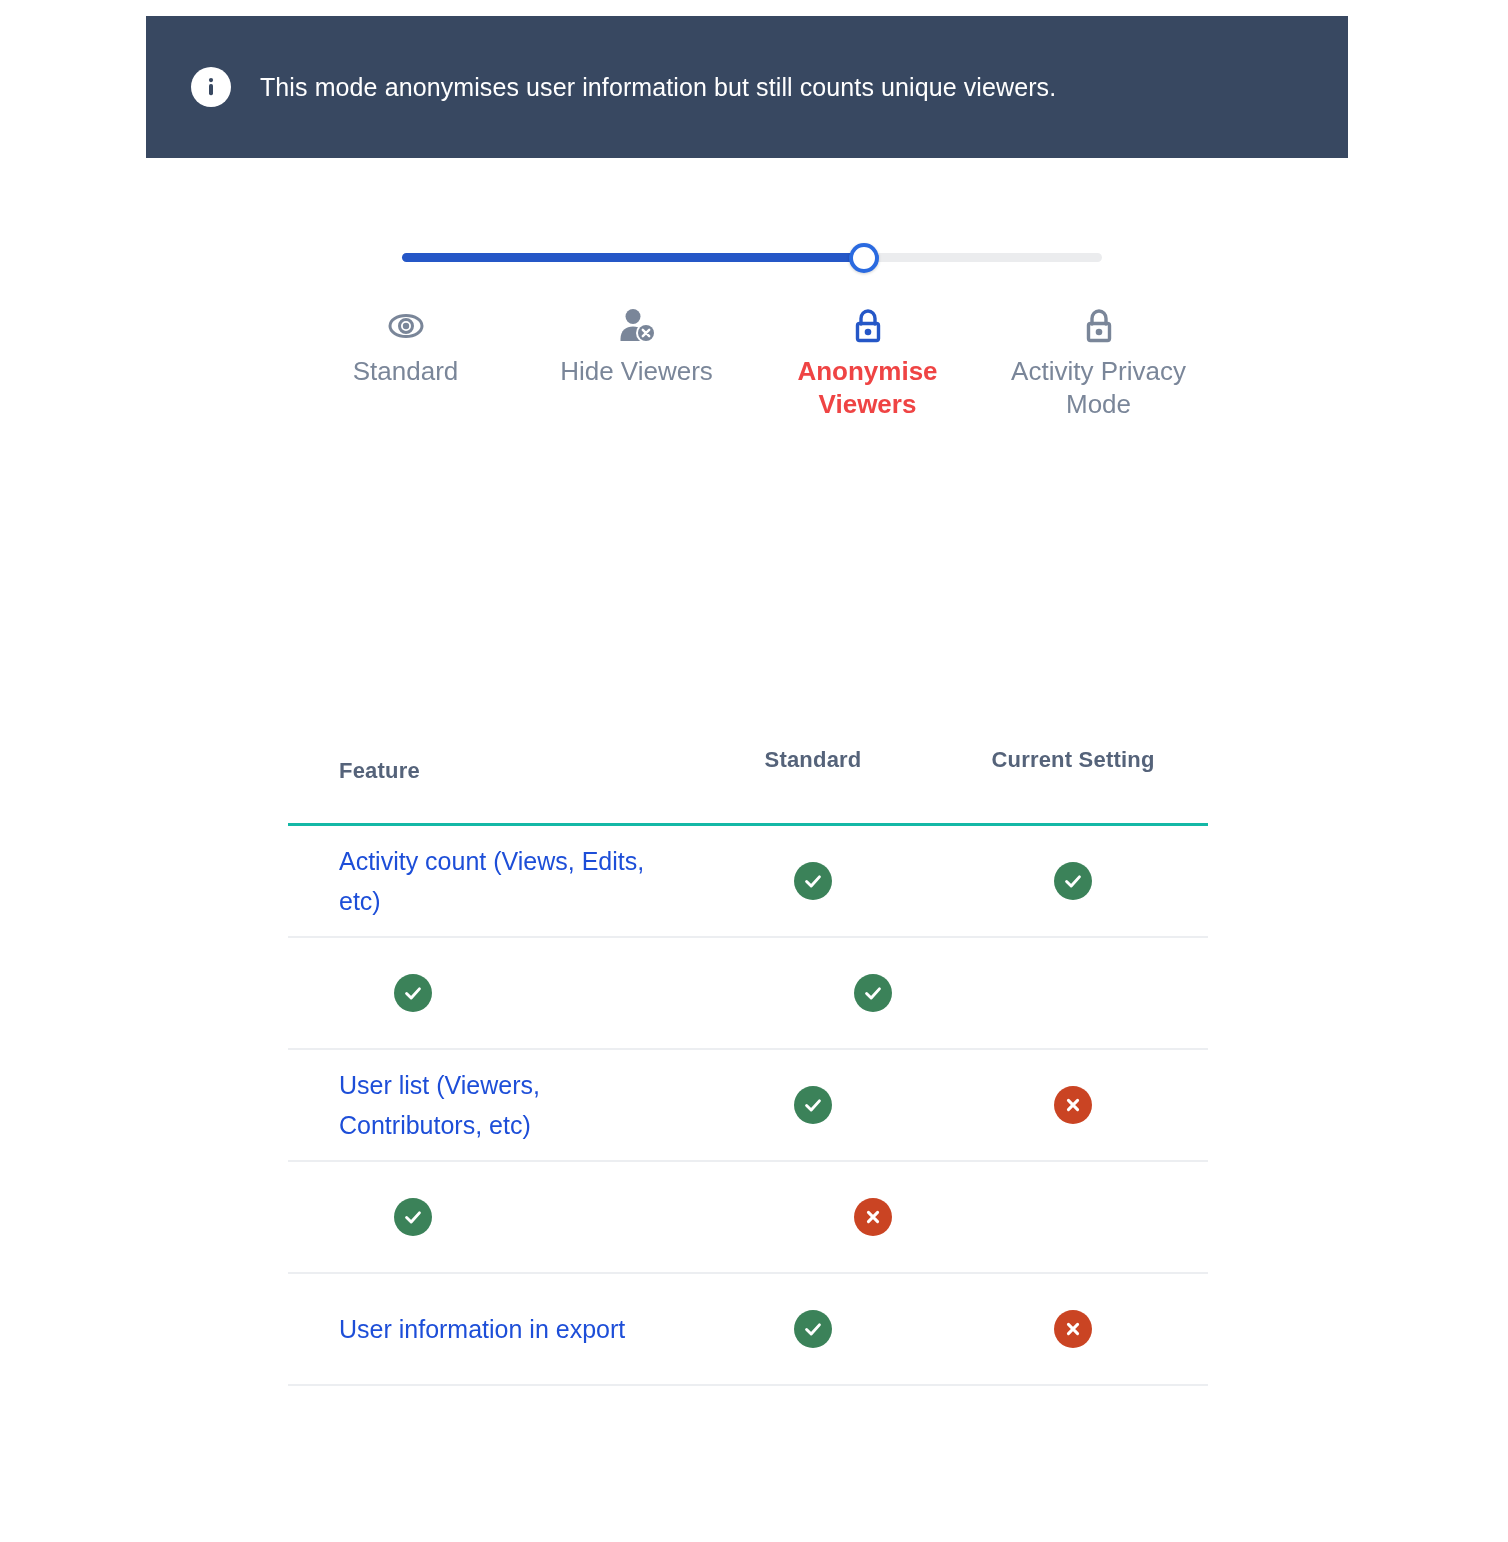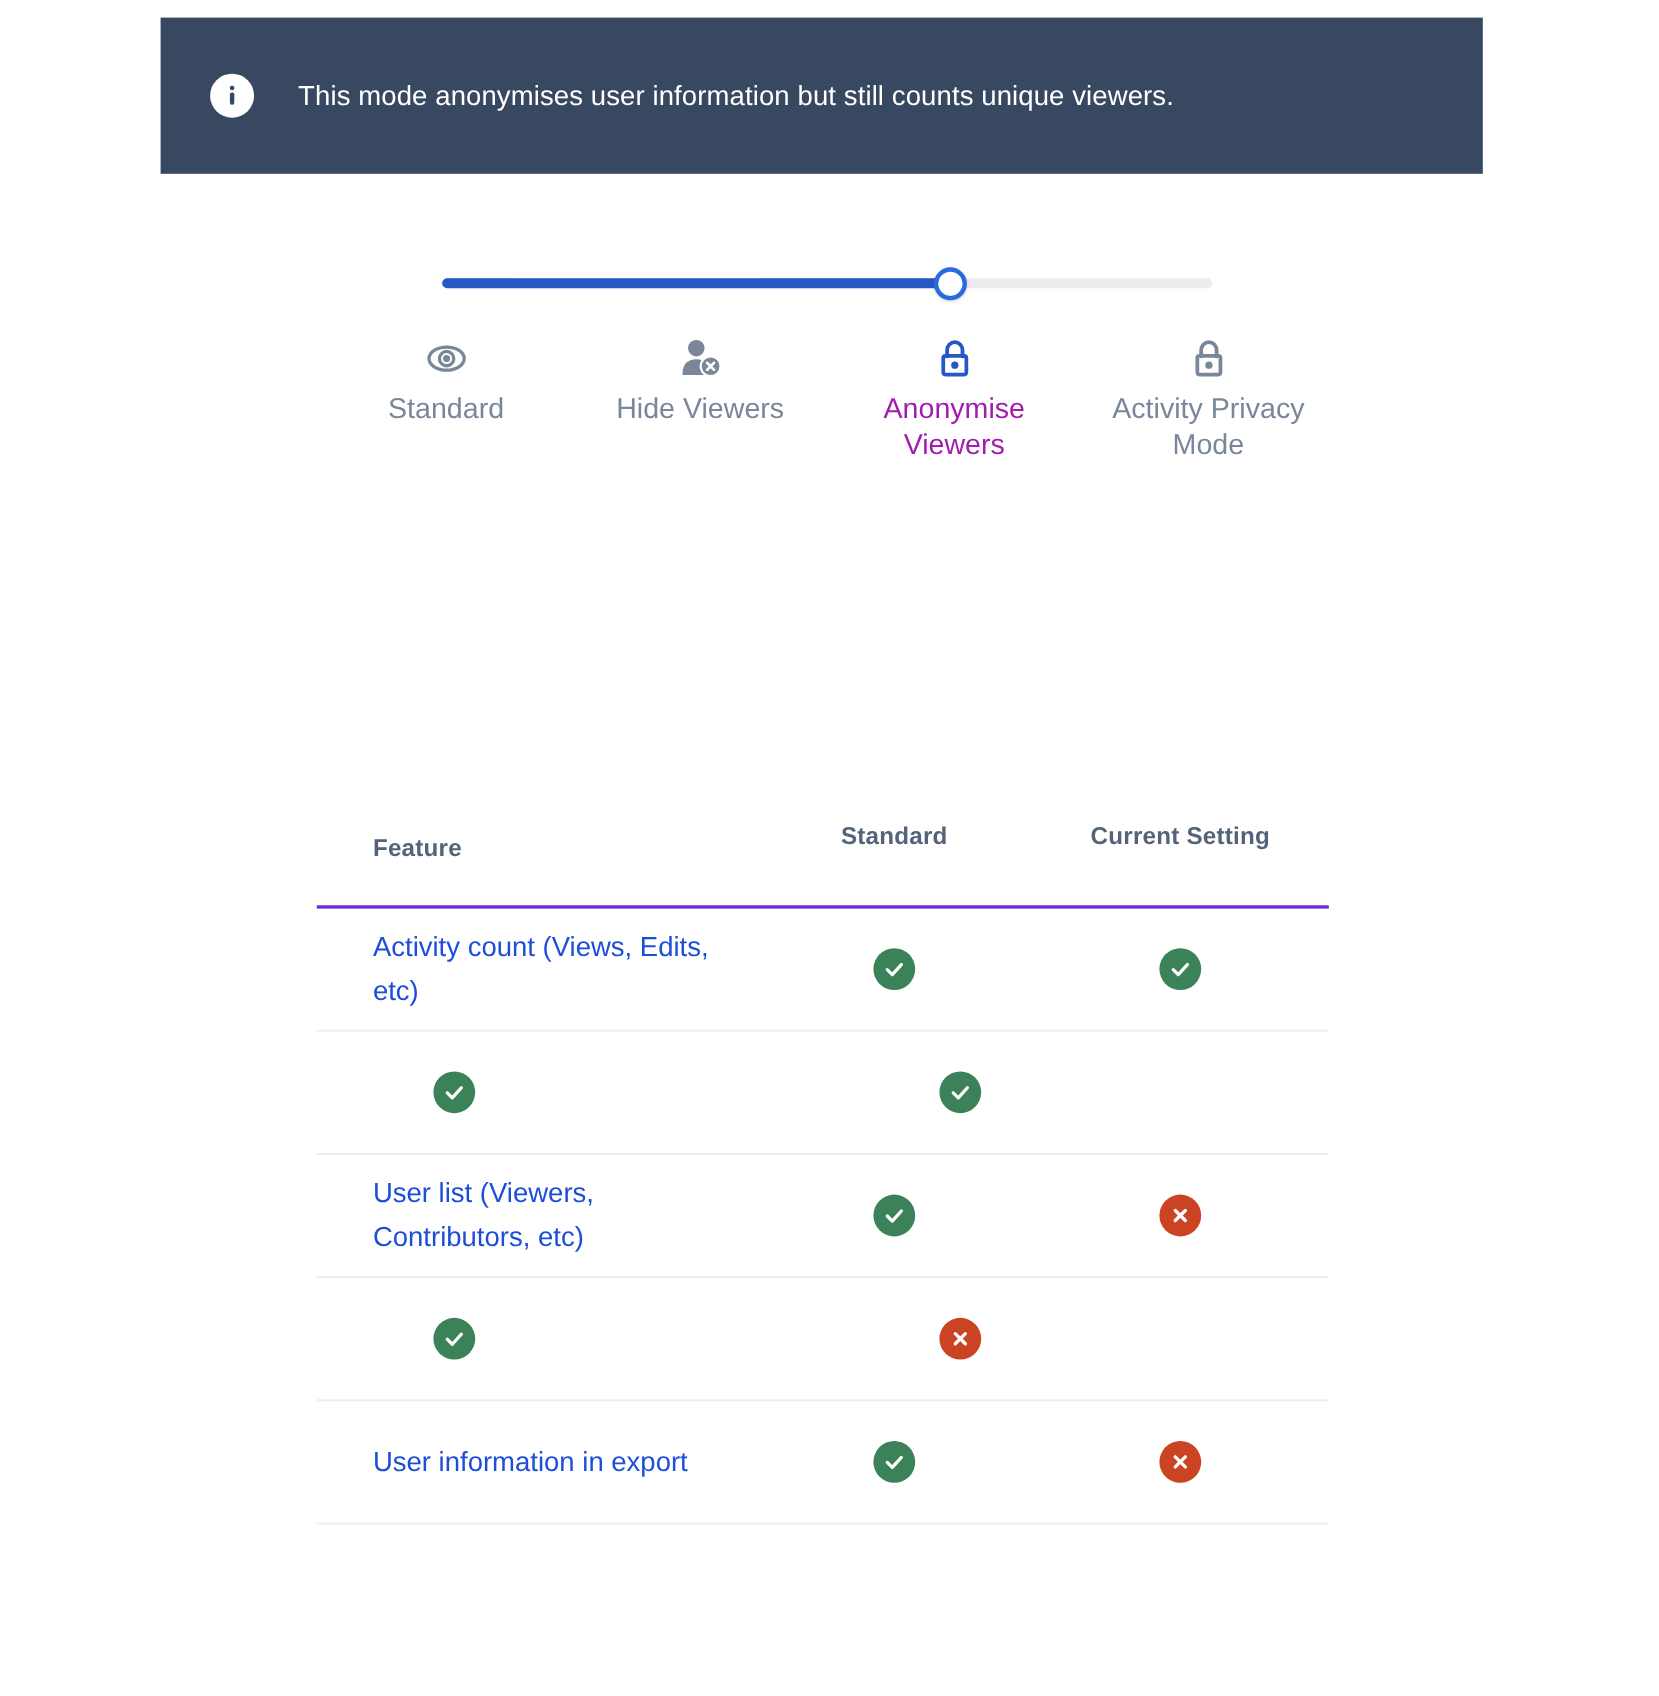--- a/index.html
+++ b/index.html
@@ -33,21 +33,21 @@
     height: 40px;
     border-radius: 50%;
     background: #ffffff;
     display: flex;
     align-items: center;
     justify-content: center;
     flex: 0 0 auto;
   }
   .banner-icon svg { display: block; }
   .banner-text {
-    margin-left: 40px;
+    margin-left: 29px;
     color: #ffffff;
     font-size: 25px;
     line-height: 1.3;
     letter-spacing: 0.1px;
   }
 
   
   .slider-wrap {
     position: absolute;
     left: 402px;
@@ -111,38 +111,38 @@
   .step-icon svg { display: block; }
   .step-label {
     margin-top: 8px;
     font-size: 26px;
     line-height: 33px;
     text-align: center;
     color: #7a8699;
     max-width: 200px;
   }
   .step.active .step-label {
-    color: #a21caf;
-    font-weight: 400;
+    color: #ef4444;
+    font-weight: 700;
   }
 
   
   .table {
     position: absolute;
     left: 288px;
     top: 735px;
     width: 920px;
   }
   .trow {
     display: flex;
     align-items: flex-start;
   }
   .thead {
     padding: 12px 0 28px 0;
-    border-bottom: 3px solid #6d28d9;
+    border-bottom: 3px solid #14b8a6;
   }
   .thead .cell {
     font-size: 22px;
     font-weight: 700;
     color: #55637a;
     letter-spacing: 0.2px;
   }
   .tbody-row {
     border-bottom: 2px solid #eceef1;
     min-height: 110px;

